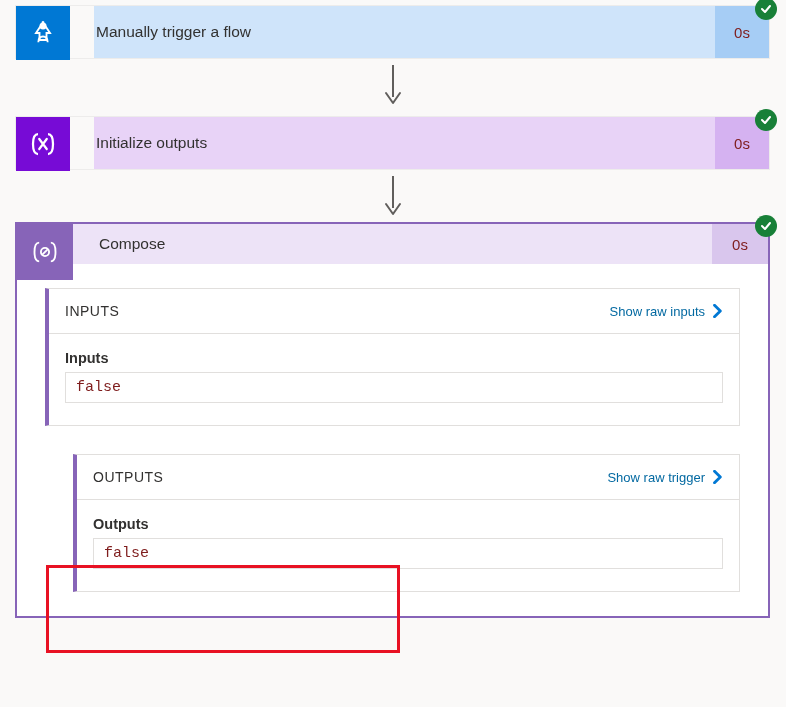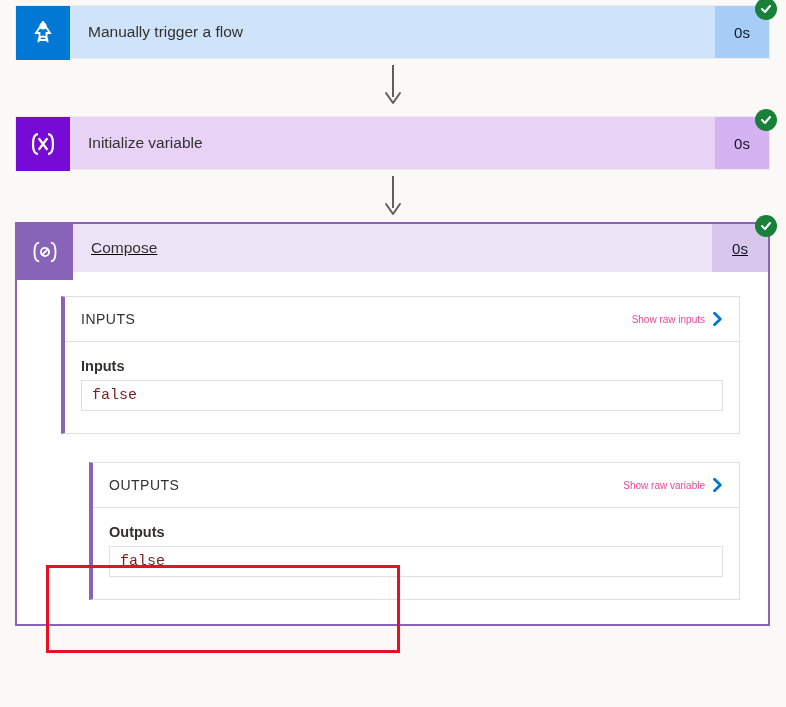--- a/index.html
+++ b/index.html
@@ -26,31 +26,32 @@
     height: 54px;
     display: flex;
     align-items: center;
     justify-content: center;
     flex-shrink: 0;
   }
   .step-title {
     flex: 1;
     display: flex;
     align-items: center;
-    padding-left: 18px;
+    padding-left: 2px;
     font-size: 15.5px;
     color: #323130;
+    margin-left: 24px;
   }
   .step-duration {
     width: 54px;
     display: flex;
     align-items: center;
     justify-content: center;
     font-size: 15px;
-    color: #0f172a;
+    color: #7f1d1d;
   }
   
   .trigger .step-icon { background: #0078d4; }
   .trigger .step-title { background: #cfe4fa; }
   .trigger .step-duration { background: #a6cdf5; }
   
   .variable .step-icon { background: #770bd6; }
   .variable .step-title { background: #e8d3f7; }
   .variable .step-duration { background: #d5b2f1; }
   
@@ -78,29 +79,28 @@
   .expanded-card {
     width: 755px;
     margin: 0 15px;
     border: 2px solid #8764b8;
     background: #fff;
     position: relative;
   }
   .expanded-header {
     display: flex;
     align-items: stretch;
-    height: 48px;
+    height: 40px;
     background: #ede3f7;
-    text-decoration: underline;
   }
   .expanded-header .step-icon { background: #8764b8; width: 56px; height: 56px; }
   .expanded-header .step-title { background: #ede3f7; }
   .expanded-header .step-duration { background: #d9c6ed; width: 56px; }
   .expanded-body {
-    padding: 24px 28px 24px 44px;
+    padding: 24px 28px 24px 28px;
   }
   
   .section-panel {
     border: 1px solid #e1dfdd;
     border-left: 4px solid #8764b8;
     margin-bottom: 28px;
     background: #fff;
   }
   .section-panel:last-child { margin-bottom: 0; margin-left: 28px; }
   .section-header {
@@ -112,22 +112,22 @@
   }
   .section-header-title {
     font-size: 14px;
     letter-spacing: 0.5px;
     color: #323130;
   }
   .show-raw {
     display: flex;
     align-items: center;
     gap: 6px;
-    font-size: 10px;
-    color: #ec4899;
+    font-size: 13px;
+    color: #0369a1;
     cursor: pointer;
   }
   .show-raw svg { display: block; }
   .section-body {
     padding: 16px 16px 22px 16px;
   }
   .field-label {
     font-size: 14.5px;
     font-weight: 600;
     color: #323130;
@@ -176,21 +176,21 @@
 </div>
 
 <div class="step-card variable">
   <div class="step-icon">
     <svg width="30" height="30" viewBox="0 0 24 24" fill="none">
       <path d="M8 4 Q4 4 4 12 Q4 20 8 20" stroke="#fff" stroke-width="1.8" fill="none"></path>
       <path d="M16 4 Q20 4 20 12 Q20 20 16 20" stroke="#fff" stroke-width="1.8" fill="none"></path>
       <path d="M9 8 L15 16 M15 8 L9 16" stroke="#fff" stroke-width="1.8" fill="none" stroke-linecap="round"></path>
     </svg>
   </div>
-  <div class="step-title">Initialize variable</div>
+  <div class="step-title">Initialize outputs</div>
   <div class="step-duration">0s</div>
   <div class="success-badge">
     <svg width="12" height="12" viewBox="0 0 12 12">
         <path d="M2 6 L5 9 L10 3" stroke="#fff" stroke-width="2" fill="none" stroke-linecap="round" stroke-linejoin="round"></path>
       </svg>
   </div>
 </div>
 
 <div class="arrow-connector">
   <svg width="24" height="44" viewBox="0 0 24 44">
@@ -233,21 +233,21 @@
       <div class="section-body">
         <div class="field-label">Inputs</div>
         <div class="field-value">false</div>
       </div>
     </div>
 
     <div class="section-panel">
       <div class="section-header">
         <div class="section-header-title">OUTPUTS</div>
         <div class="show-raw">
-          <span>Show raw variable</span>
+          <span>Show raw trigger</span>
           <svg width="14" height="14" viewBox="0 0 12 12">
               <path d="M3 1 L8 6 L3 11" stroke="#0078d4" stroke-width="2.4" fill="none" stroke-linecap="round" stroke-linejoin="round"></path>
             </svg>
         </div>
       </div>
       <div class="section-body">
         <div class="field-label">Outputs</div>
         <div class="field-value">false</div>
       </div>
     </div>

